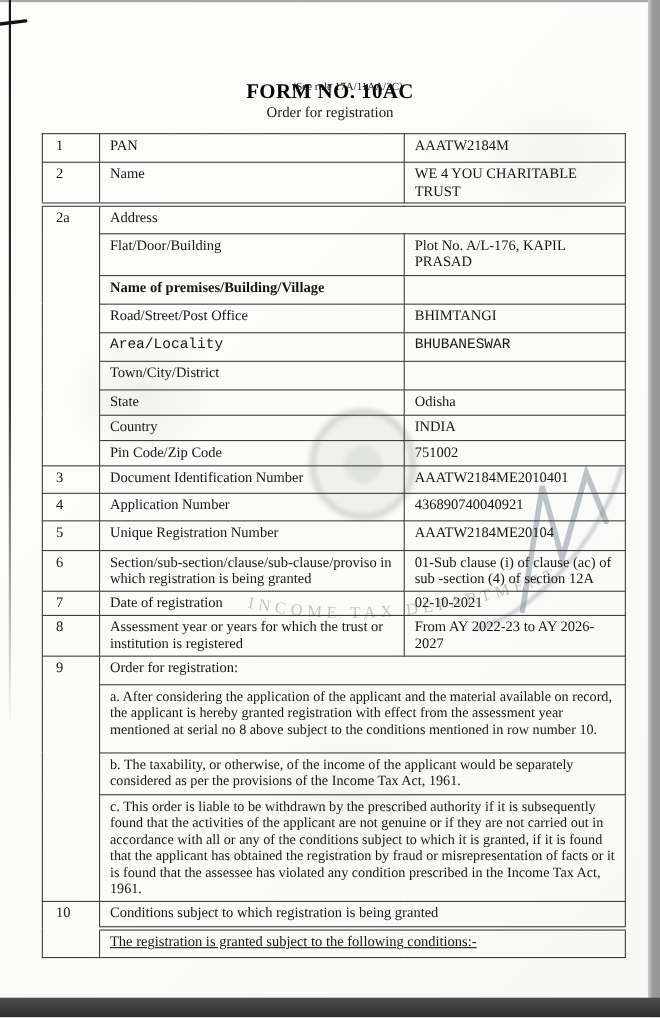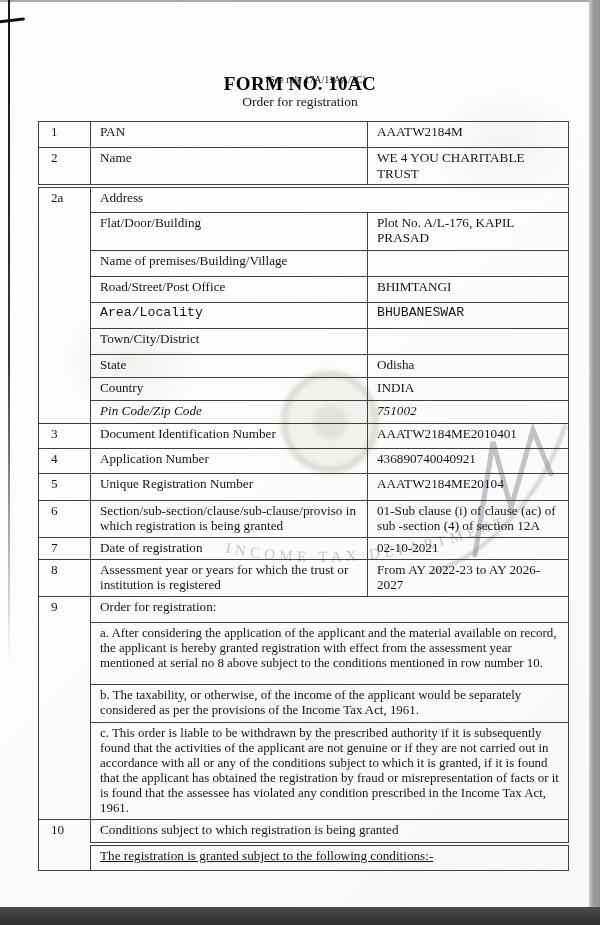--- a/index.html
+++ b/index.html
@@ -111,21 +111,21 @@
         <td>WE 4 YOU CHARITABLE TRUST</td>
       </tr>
       <tr class="double-top" style="height:26px;">
         <td class="sn-cell" rowspan="9">2a</td>
         <td colspan="2">Address</td>
       </tr>
       <tr style="height:38px;">
         <td>Flat/Door/Building</td>
         <td>Plot No. A/L-176, KAPIL PRASAD</td>
       </tr>
-      <tr style="height:26px;">
+      <tr style="height:26px;font-weight:bold;">
         <td>Name of premises/Building/Village</td>
         <td></td>
       </tr>
       <tr style="height:26px;margin-left:31px;">
         <td>Road/Street/Post Office</td>
         <td>BHIMTANGI</td>
       </tr>
       <tr style="height:26px;font-family:Liberation Mono, monospace;">
         <td>Area/Locality</td>
         <td>BHUBANESWAR</td>
@@ -135,21 +135,21 @@
         <td></td>
       </tr>
       <tr style="height:23px;margin-top:20px;">
         <td>State</td>
         <td>Odisha</td>
       </tr>
       <tr style="height:23px;">
         <td>Country</td>
         <td>INDIA</td>
       </tr>
-      <tr style="height:23px;font-style:italic;">
+      <tr style="height:23px;">
         <td>Pin Code/Zip Code</td>
         <td>751002</td>
       </tr>
       <tr style="height:25px;">
         <td class="sn-cell">3</td>
         <td>Document Identification Number</td>
         <td>AAATW2184ME2010401</td>
       </tr>
       <tr style="height:25px;">
         <td class="sn-cell">4</td>

